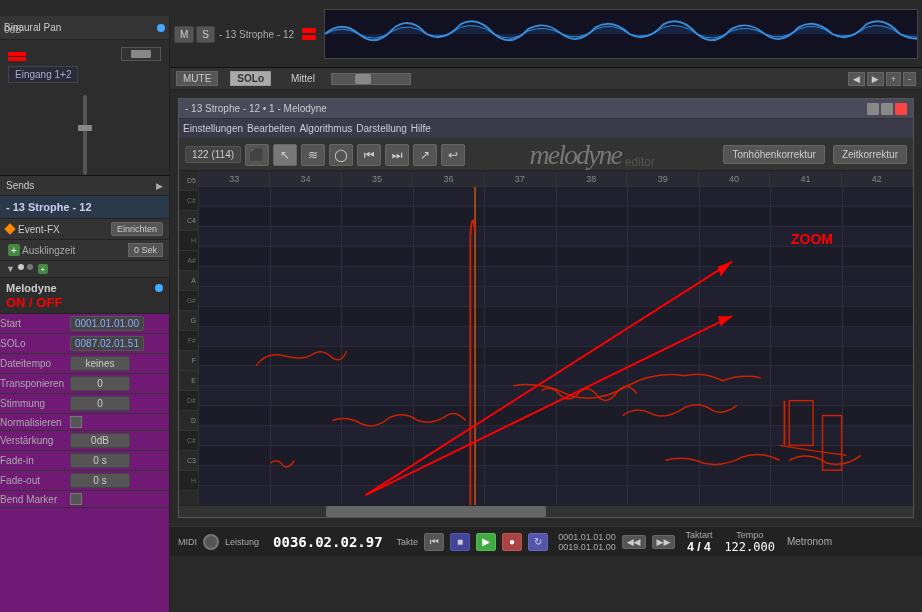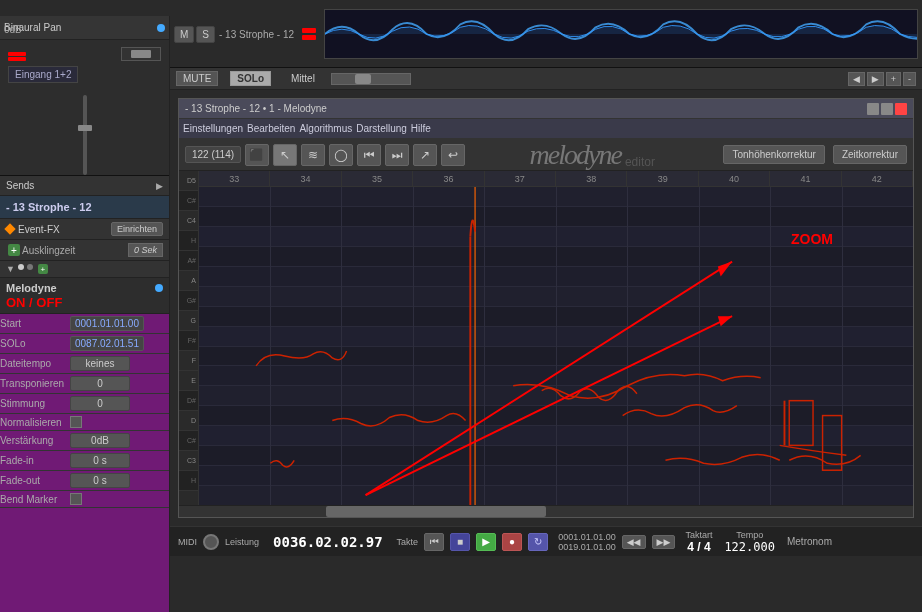--- a/index.html
+++ b/index.html
@@ -57,21 +57,21 @@
     .ausklingzeit-row {
       display: flex; align-items: center; padding: 3px 6px;
       border-bottom: 1px solid #222; background: #333;
     }
     .plus-icon { width: 12px; height: 12px; background: #484; border-radius: 2px;
       display: flex; align-items: center; justify-content: center;
       font-size: 10px; color: #fff; margin: 0 2px; cursor: pointer;
     }
     .zero-sek-btn {
       background: #555; border: 1px solid #666; padding: 1px 5px;
-      font-size: 9px; color: #ccc; margin-left: 4px; font-style: italic;
+      font-size: 9px; color: #ccc; margin-left: 4px;
     }
     .nav-dots { display: flex; padding: 3px 6px; gap: 3px; border-bottom: 1px solid #222; background: #333; }
     .nav-dot { width: 6px; height: 6px; border-radius: 50%; background: #777; cursor: pointer; }
     .nav-dot.active { background: #ccc; }
 
     
     .melodyne-section {
       background: #2d2d2d; padding: 4px 6px;
       border-bottom: 1px solid #222;
     }

